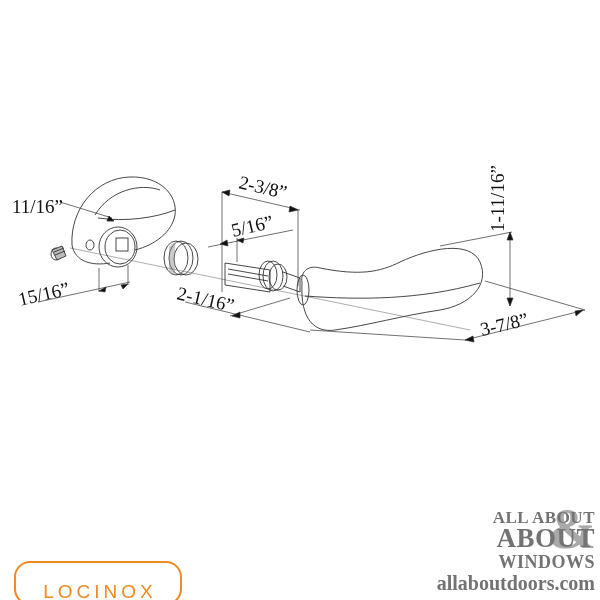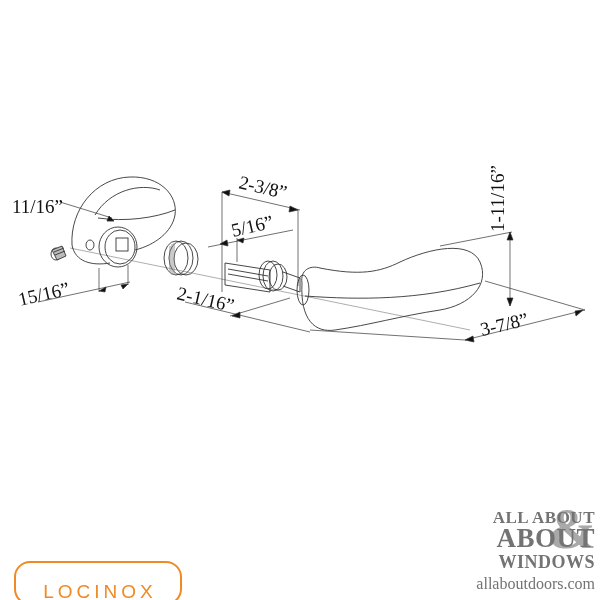--- a/index.html
+++ b/index.html
@@ -6,21 +6,21 @@
   #stage { position: relative; width: 600px; height: 600px; background: #ffffff; overflow: hidden; padding-left: 48px; }
   svg.drawing { position: absolute; left: 0; top: 0; width: 600px; height: 600px; }
   .dim-text { font-family: "Liberation Serif", "DejaVu Serif", serif; font-size: 19px; fill: #111; }
   .brand { position: absolute; }
   .locinox { left: 14px; top: 561px; width: 168px; height: 44px; border: 2.5px solid #f08a24; border-radius: 16px; box-sizing: border-box; display: flex; align-items: flex-end; justify-content: center; }
   .locinox span { font-family: "Liberation Sans", "DejaVu Sans", sans-serif; color: #f08a24; font-size: 19px; letter-spacing: 4px; padding-left: 4px; }
   .aad { left: 430px; top: 510px; width: 165px; text-align: right; font-family: "Liberation Serif", "DejaVu Serif", serif; color: #737373; }
   .aad .l1 { font-size: 17px; font-weight: bold; line-height: 16px; letter-spacing: 0.5px; }
   .aad .l2 { font-size: 27px; font-weight: bold; line-height: 24px; letter-spacing: 0.5px; }
   .aad .l3 { font-size: 18px; font-weight: bold; line-height: 25px; letter-spacing: 0.5px; }
-  .aad .l4 { font-size: 16px; font-weight: normal; line-height: 17px; }
+  .aad .l4 { font-size: 20px; font-weight: bold; line-height: 17px; }
   .amp { position: absolute; left: 548px; top: 500px; font-family: "Liberation Serif", "DejaVu Serif", serif; font-weight: bold; font-size: 58px; color: #a9a9a9; line-height: 58px; }
 </style>
 </head>
 <body>
 
 <div id="stage">
   <svg class="drawing" viewBox="0 0 600 600">
     <g fill="none" stroke="#333" stroke-width="0.9">
 
       <path d="M70 248 L470 330" stroke="#777" stroke-width="0.6"></path>

